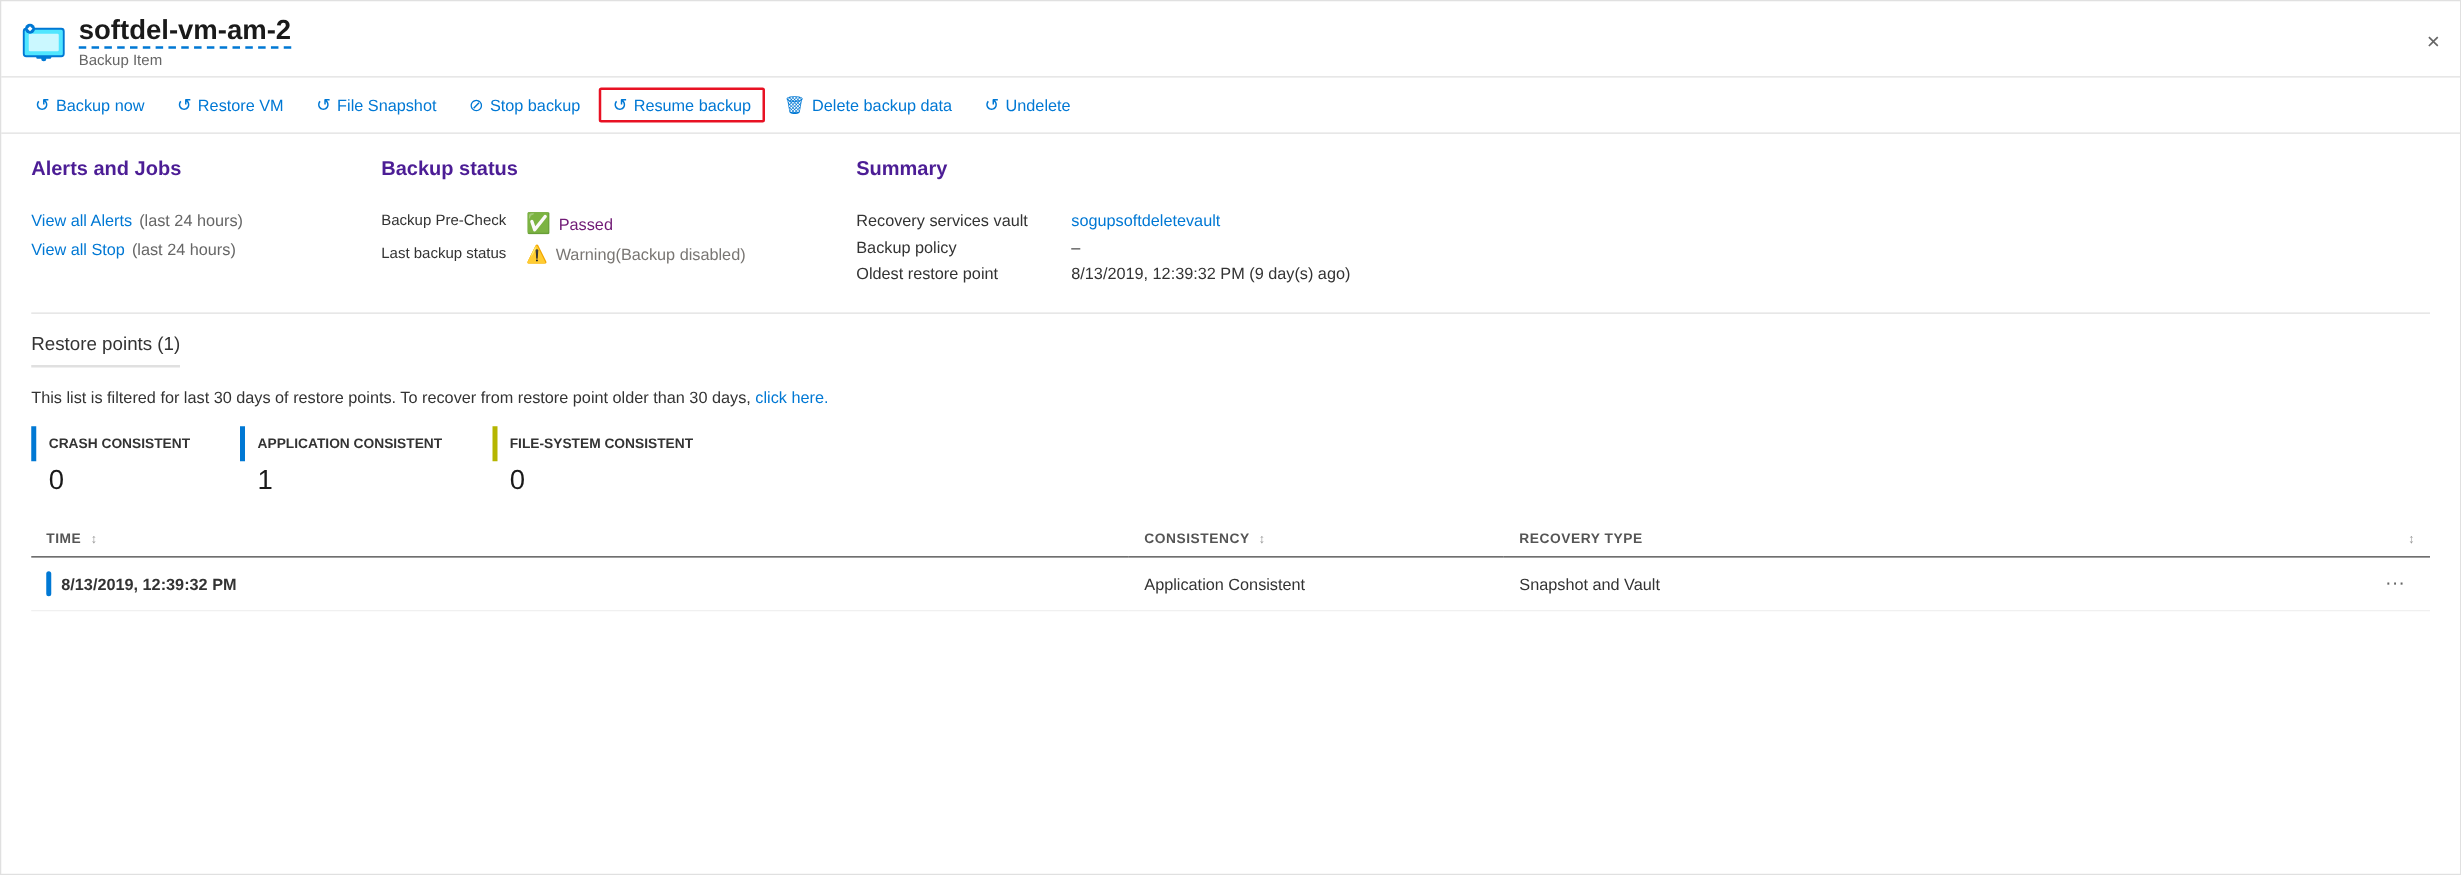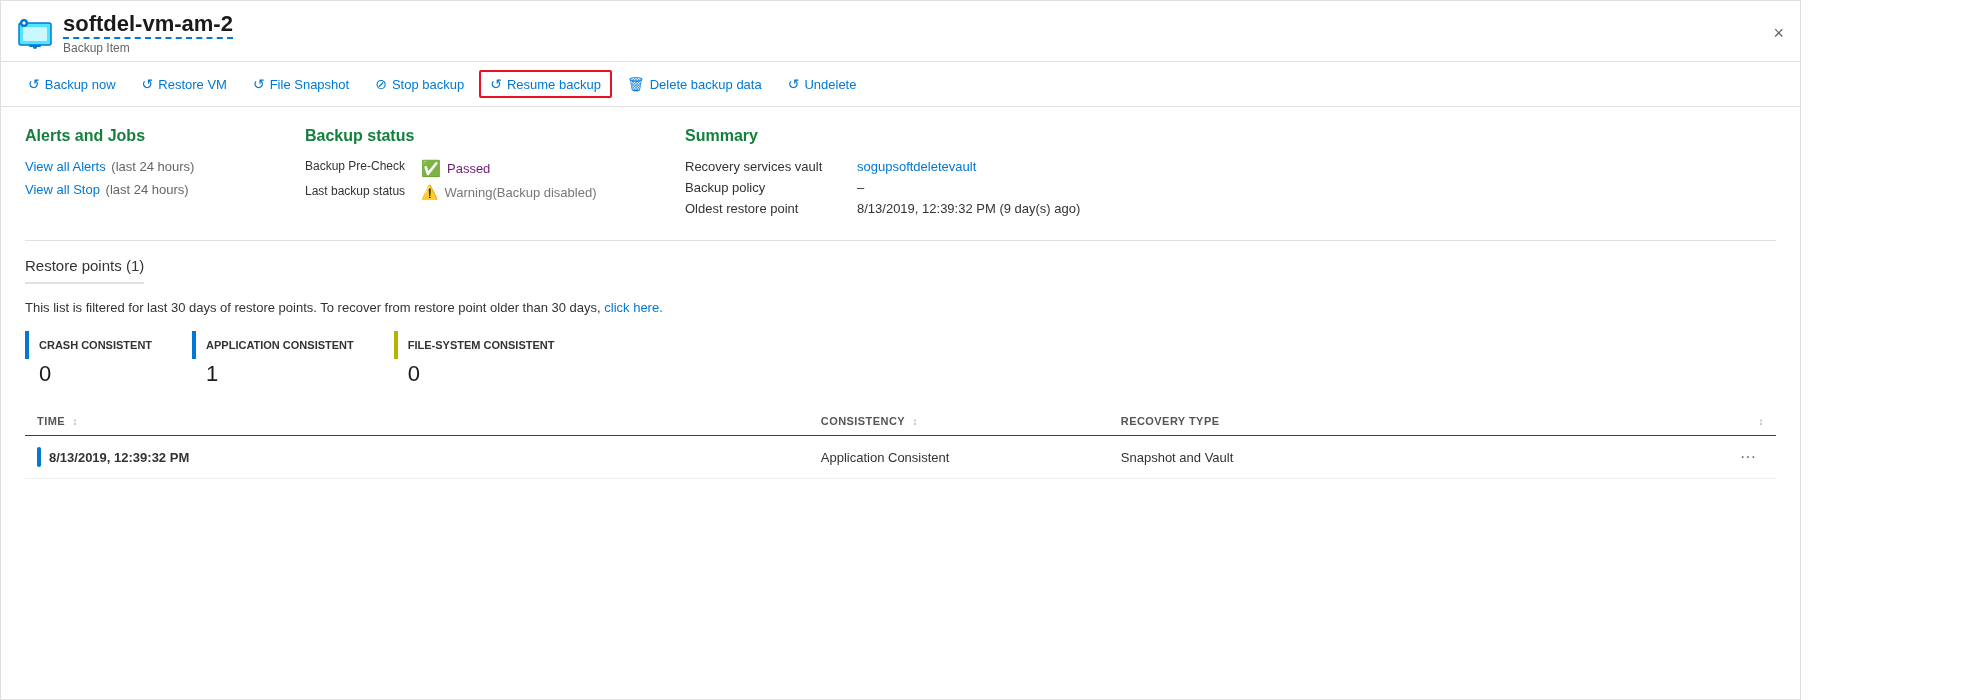--- a/index.html
+++ b/index.html
@@ -1,18 +1,18 @@
 <!DOCTYPE html>
 <html><head>
   <meta charset="utf-8">
   <style>
     * { box-sizing: border-box; margin: 0; padding: 0; }
     body { font-family: 'Segoe UI', Arial, sans-serif; font-size: 13px; color: #333; background: #fff; }
 
-    .page-container { width: 1801px; min-height: 700px; background: #fff; border: 1px solid #e0e0e0; }
+    .page-container { width: 1969px; min-height: 700px; background: #fff; border: 1px solid #e0e0e0; }
 
     
     .header { display: flex; align-items: center; padding: 10px 16px 6px 16px; border-bottom: 1px solid #e0e0e0; }
     .header-icon { width: 36px; height: 36px; margin-right: 10px; }
     .header-icon svg { width: 36px; height: 36px; }
     .header-title-block { display: flex; flex-direction: column; }
     .header-title { font-size: 22px; font-weight: 600; color: #1a1a1a; border-bottom: 2px dashed #0078d4; display: inline-block; }
     .header-subtitle { font-size: 12px; color: #666; margin-top: 2px; }
     .close-btn { margin-left: auto; background: none; border: none; cursor: pointer; font-size: 18px; color: #666; }
 
@@ -21,21 +21,21 @@
     .toolbar-btn { display: flex; align-items: center; gap: 5px; padding: 5px 10px; background: none; border: 1px solid transparent; cursor: pointer; font-size: 13px; color: #0078d4; white-space: nowrap; border-radius: 2px; }
     .toolbar-btn.highlighted { border: 2px solid #e81123; padding: 4px 9px; }
     .toolbar-icon { font-size: 14px; }
 
     
     .main-content { padding: 20px 24px; }
 
     
     .info-grid { display: grid; grid-template-columns: 280px 380px 1fr; gap: 0; margin-bottom: 24px; }
 
-    .info-section h3 { font-size: 16px; font-weight: 600; margin-bottom: 14px; color: #15803d; }
+    .info-section h3 { font-size: 16px; font-weight: 600; margin-bottom: 24px; color: #4c1d95; }
     .info-section .link { color: #0078d4; text-decoration: none; cursor: pointer; }
     .info-section p { margin-bottom: 8px; font-size: 13px; }
     .sub-text { color: #666; margin-left: 2px; }
 
     .backup-status-table { display: grid; grid-template-columns: auto 1fr; gap: 6px 16px; }
     .bs-label { color: #333; font-size: 12px; }
     .bs-value { font-size: 13px; display: flex; align-items: center; gap: 6px; }
     .status-passed { color: #701a75; font-weight: 500; }
     .status-warning { color: #797673; font-size: 13px; }
 

